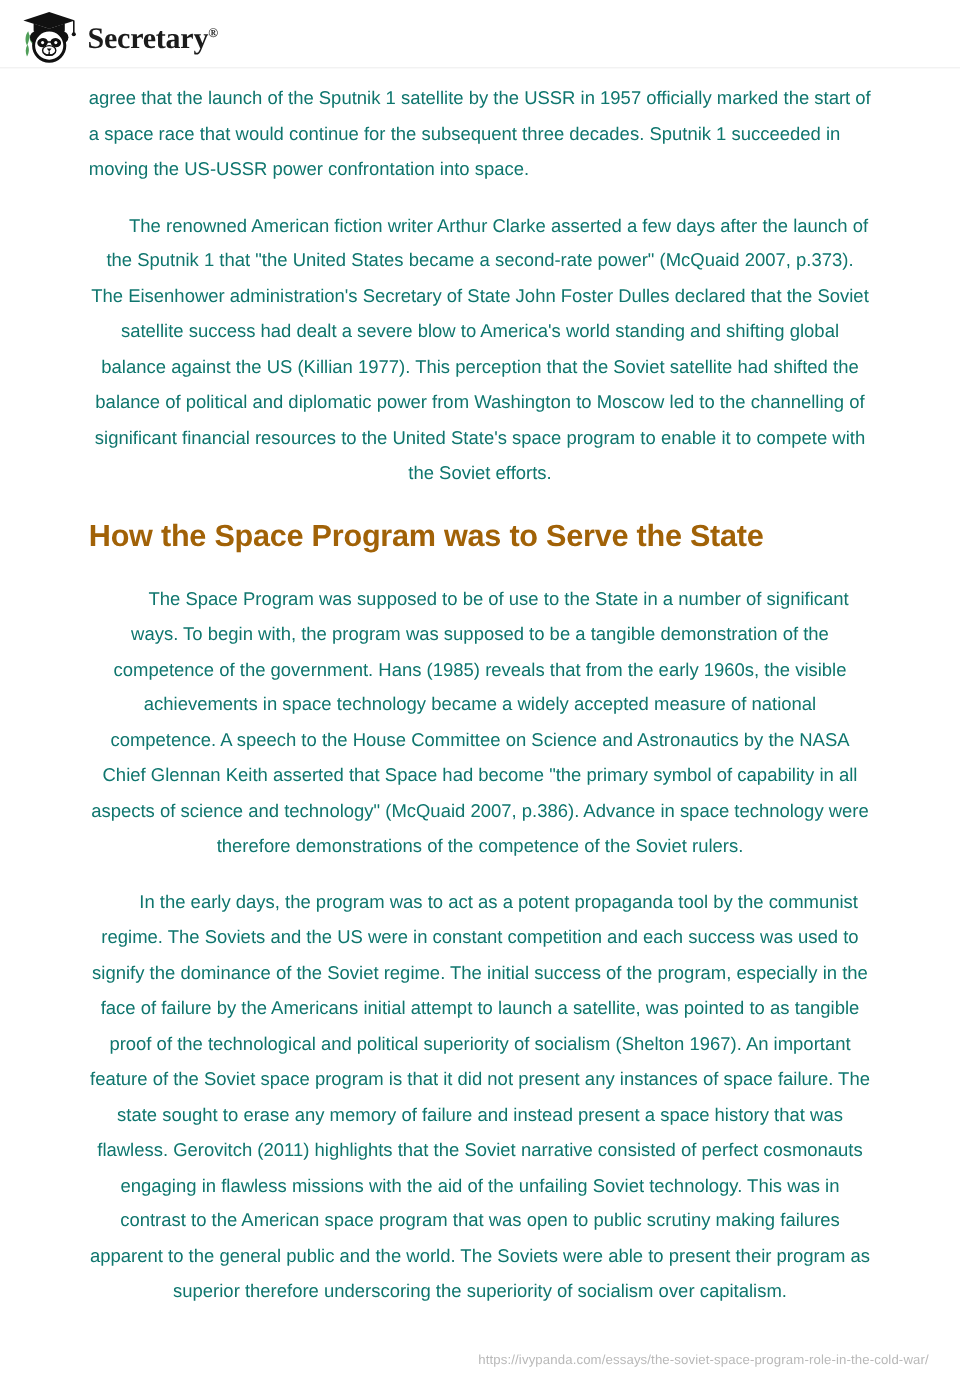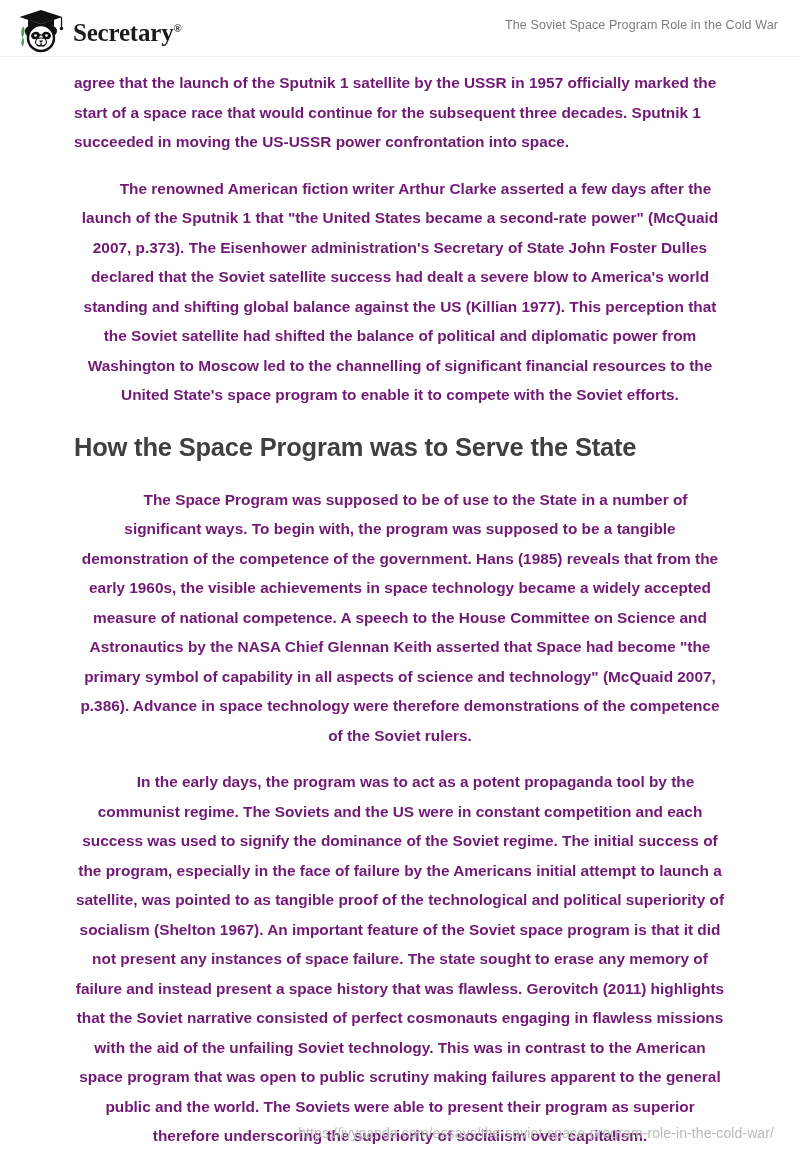--- a/index.html
+++ b/index.html
@@ -90,51 +90,50 @@
     position: absolute;
     left: 74px;
     top: 68px;
     width: 652px;
   }
 
   .content p {
     margin: 0 0 17px 0;
     font-size: 15.4px;
     line-height: 29.5px;
-    color: #701a75;
+    color: #0f766e;
     text-align: left;
-    font-weight: bold;
   }
   .content p.indent {
     text-indent: 31px;
     text-align: center;
   }
 
   .content h2 {
     margin: 16px 0 18px 0;
     font-size: 25.5px;
     line-height: 40px;
     font-weight: bold;
-    color: #404040;
+    color: #a16207;
     letter-spacing: -0.2px;
     max-width: 590px;
   }
 
   
   .page-footer {
     position: absolute;
     left: 0;
     bottom: 18px;
     width: 800px;
     text-align: right;
     padding-right: 26px;
     box-sizing: border-box;
   }
   .footer-url {
-    font-size: 14px;
+    font-size: 11px;
     color: #b9b9b9;
     letter-spacing: 0.1px;
     white-space: nowrap;
   }
 </style>
 </head>
 <body>
 
 <div class="page">
 
@@ -165,21 +164,20 @@
 
         <ellipse cx="46" cy="66" rx="11" ry="8" fill="#ffffff" stroke="#111111" stroke-width="2.4"></ellipse>
         <path d="M42 63 L50 63 L46 68 Z" fill="#111111"></path>
         <path d="M46 68 L46 72" stroke="#111111" stroke-width="2.2"></path>
         <path d="M46 72 C43 75 39 74 38 71" stroke="#111111" stroke-width="2.2" fill="none"></path>
         <path d="M46 72 C49 75 53 74 54 71" stroke="#111111" stroke-width="2.2" fill="none"></path>
       </svg>
       <span class="brand-name"><span>Secretary</span><span class="reg">®</span></span>
     </div>
 
-    <div class="header-title">The Soviet Space Program Role in the Cold War</div>
 
     <div class="header-rule"></div>
   </div>
 
   <div class="content">
 
     <p class="para">agree that the launch of the Sputnik 1 satellite by the USSR in 1957 officially marked the start of a space race that would continue for the subsequent three decades. Sputnik 1 succeeded in moving the US-USSR power confrontation into space.</p>
 
     <p class="para indent">The renowned American fiction writer Arthur Clarke asserted a few days after the launch of the Sputnik 1 that "the United States became a second-rate power" (McQuaid 2007, p.373). The Eisenhower administration's Secretary of State John Foster Dulles declared that the Soviet satellite success had dealt a severe blow to America's world standing and shifting global balance against the US (Killian 1977). This perception that the Soviet satellite had shifted the balance of political and diplomatic power from Washington to Moscow led to the channelling of significant financial resources to the United State's space program to enable it to compete with the Soviet efforts.</p>
 

